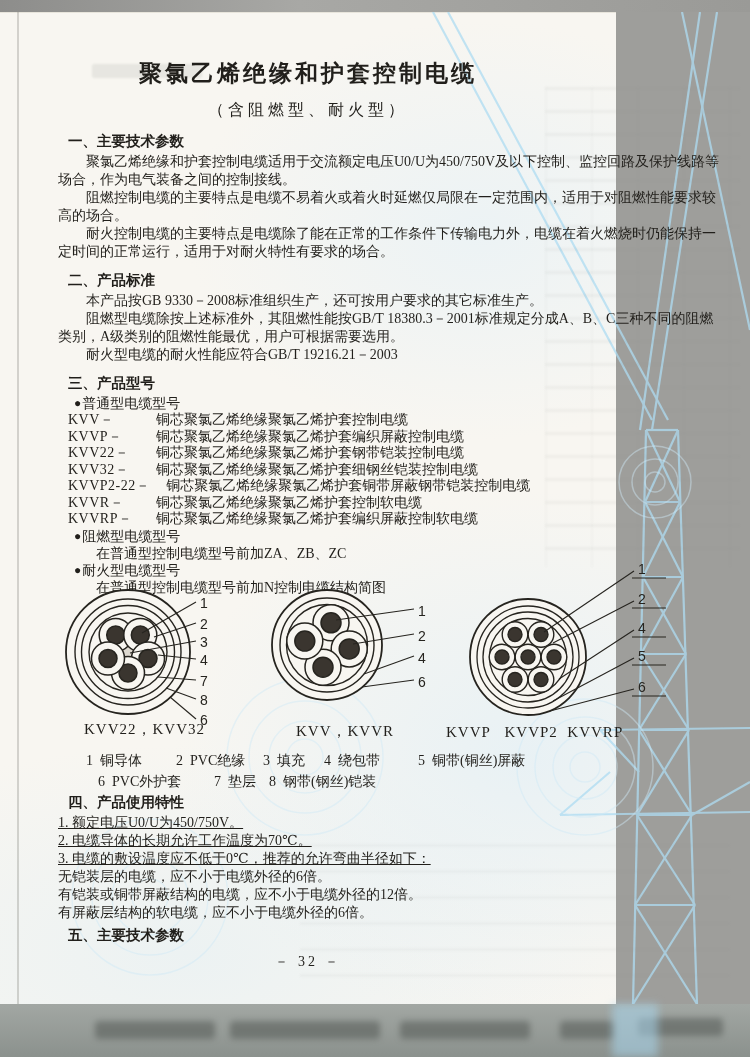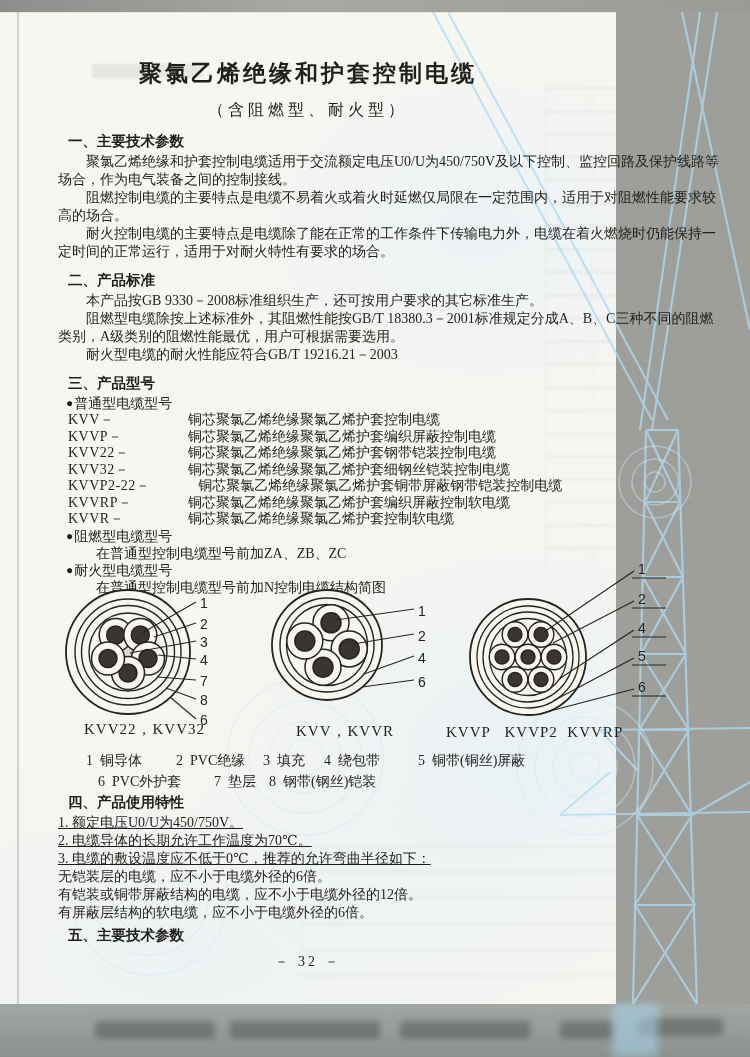--- a/index.html
+++ b/index.html
@@ -37,24 +37,24 @@
     font-size:23px;letter-spacing:3px;z-index:2;}
   .subtitle{position:absolute;left:0;top:88px;width:100%;text-align:center;
     font-size:16px;letter-spacing:4px;z-index:2;}
 
   .content{position:absolute;left:58px;top:120px;width:662px;z-index:2;
     font-size:14px;line-height:18px;}
   .sec{margin:0 0 10px 0;}
   .sec h3{font-family:"Liberation Sans","DejaVu Sans",sans-serif;
     font-size:14.5px;font-weight:bold;margin:0 0 2px 10px;line-height:19px;}
   .sec p{margin:0;text-indent:2em;}
-  .bullet-row{margin-left:8px;line-height:17px;}
+  .bullet-row{margin-left:16px;line-height:17px;}
   .bullet{font-size:12px;vertical-align:1px;margin-right:1px;}
   .note-row{margin-left:38px;line-height:17px;}
-  .model{display:flex;margin-left:10px;line-height:16.5px;gap:32px;}
+  .model{display:flex;margin-left:10px;line-height:16.5px;}
   .model .code{min-width:72px;letter-spacing:.5px;white-space:nowrap;margin-right:16px;}
   .model .desc{white-space:nowrap;}
 
   .diagram{position:absolute;z-index:2;}
   .diagram text{font-family:"Liberation Sans","DejaVu Sans",sans-serif;
     font-size:14px;fill:#26241f;}
   .caption{position:absolute;z-index:2;font-size:15px;letter-spacing:1px;white-space:pre;}
 
   .legend{position:absolute;left:86px;top:740px;width:620px;height:44px;z-index:2;font-size:14px;}
   .legend span{position:absolute;white-space:pre;}
@@ -189,26 +189,26 @@
         </div>
       <div class="model">
           <span class="code">KVV32－</span>
           <span class="desc">铜芯聚氯乙烯绝缘聚氯乙烯护套细钢丝铠装控制电缆</span>
         </div>
       <div class="model">
           <span class="code">KVVP2-22－</span>
           <span class="desc">铜芯聚氯乙烯绝缘聚氯乙烯护套铜带屏蔽钢带铠装控制电缆</span>
         </div>
       <div class="model">
+          <span class="code">KVVR－</span>
+          <span class="desc">铜芯聚氯乙烯绝缘聚氯乙烯护套控制软电缆</span>
+        </div>
+      <div class="model">
           <span class="code">KVVRP－</span>
           <span class="desc">铜芯聚氯乙烯绝缘聚氯乙烯护套编织屏蔽控制软电缆</span>
-        </div>
-      <div class="model">
-          <span class="code">KVVR－</span>
-          <span class="desc">铜芯聚氯乙烯绝缘聚氯乙烯护套控制软电缆</span>
         </div>
       <div class="bullet-row"><span class="bullet">●</span><span>阻燃型电缆型号</span></div>
       <div class="note-row">在普通型控制电缆型号前加ZA、ZB、ZC</div>
       <div class="bullet-row"><span class="bullet">●</span><span>耐火型电缆型号</span></div>
       <div class="note-row">在普通型控制电缆型号前加N控制电缆结构简图</div>
     </div>
   </div>
 
   <svg class="diagram" style="left:50px;top:564px" width="175" height="170" viewBox="0 0 175 170">
     <g stroke="#26241f" fill="none">

